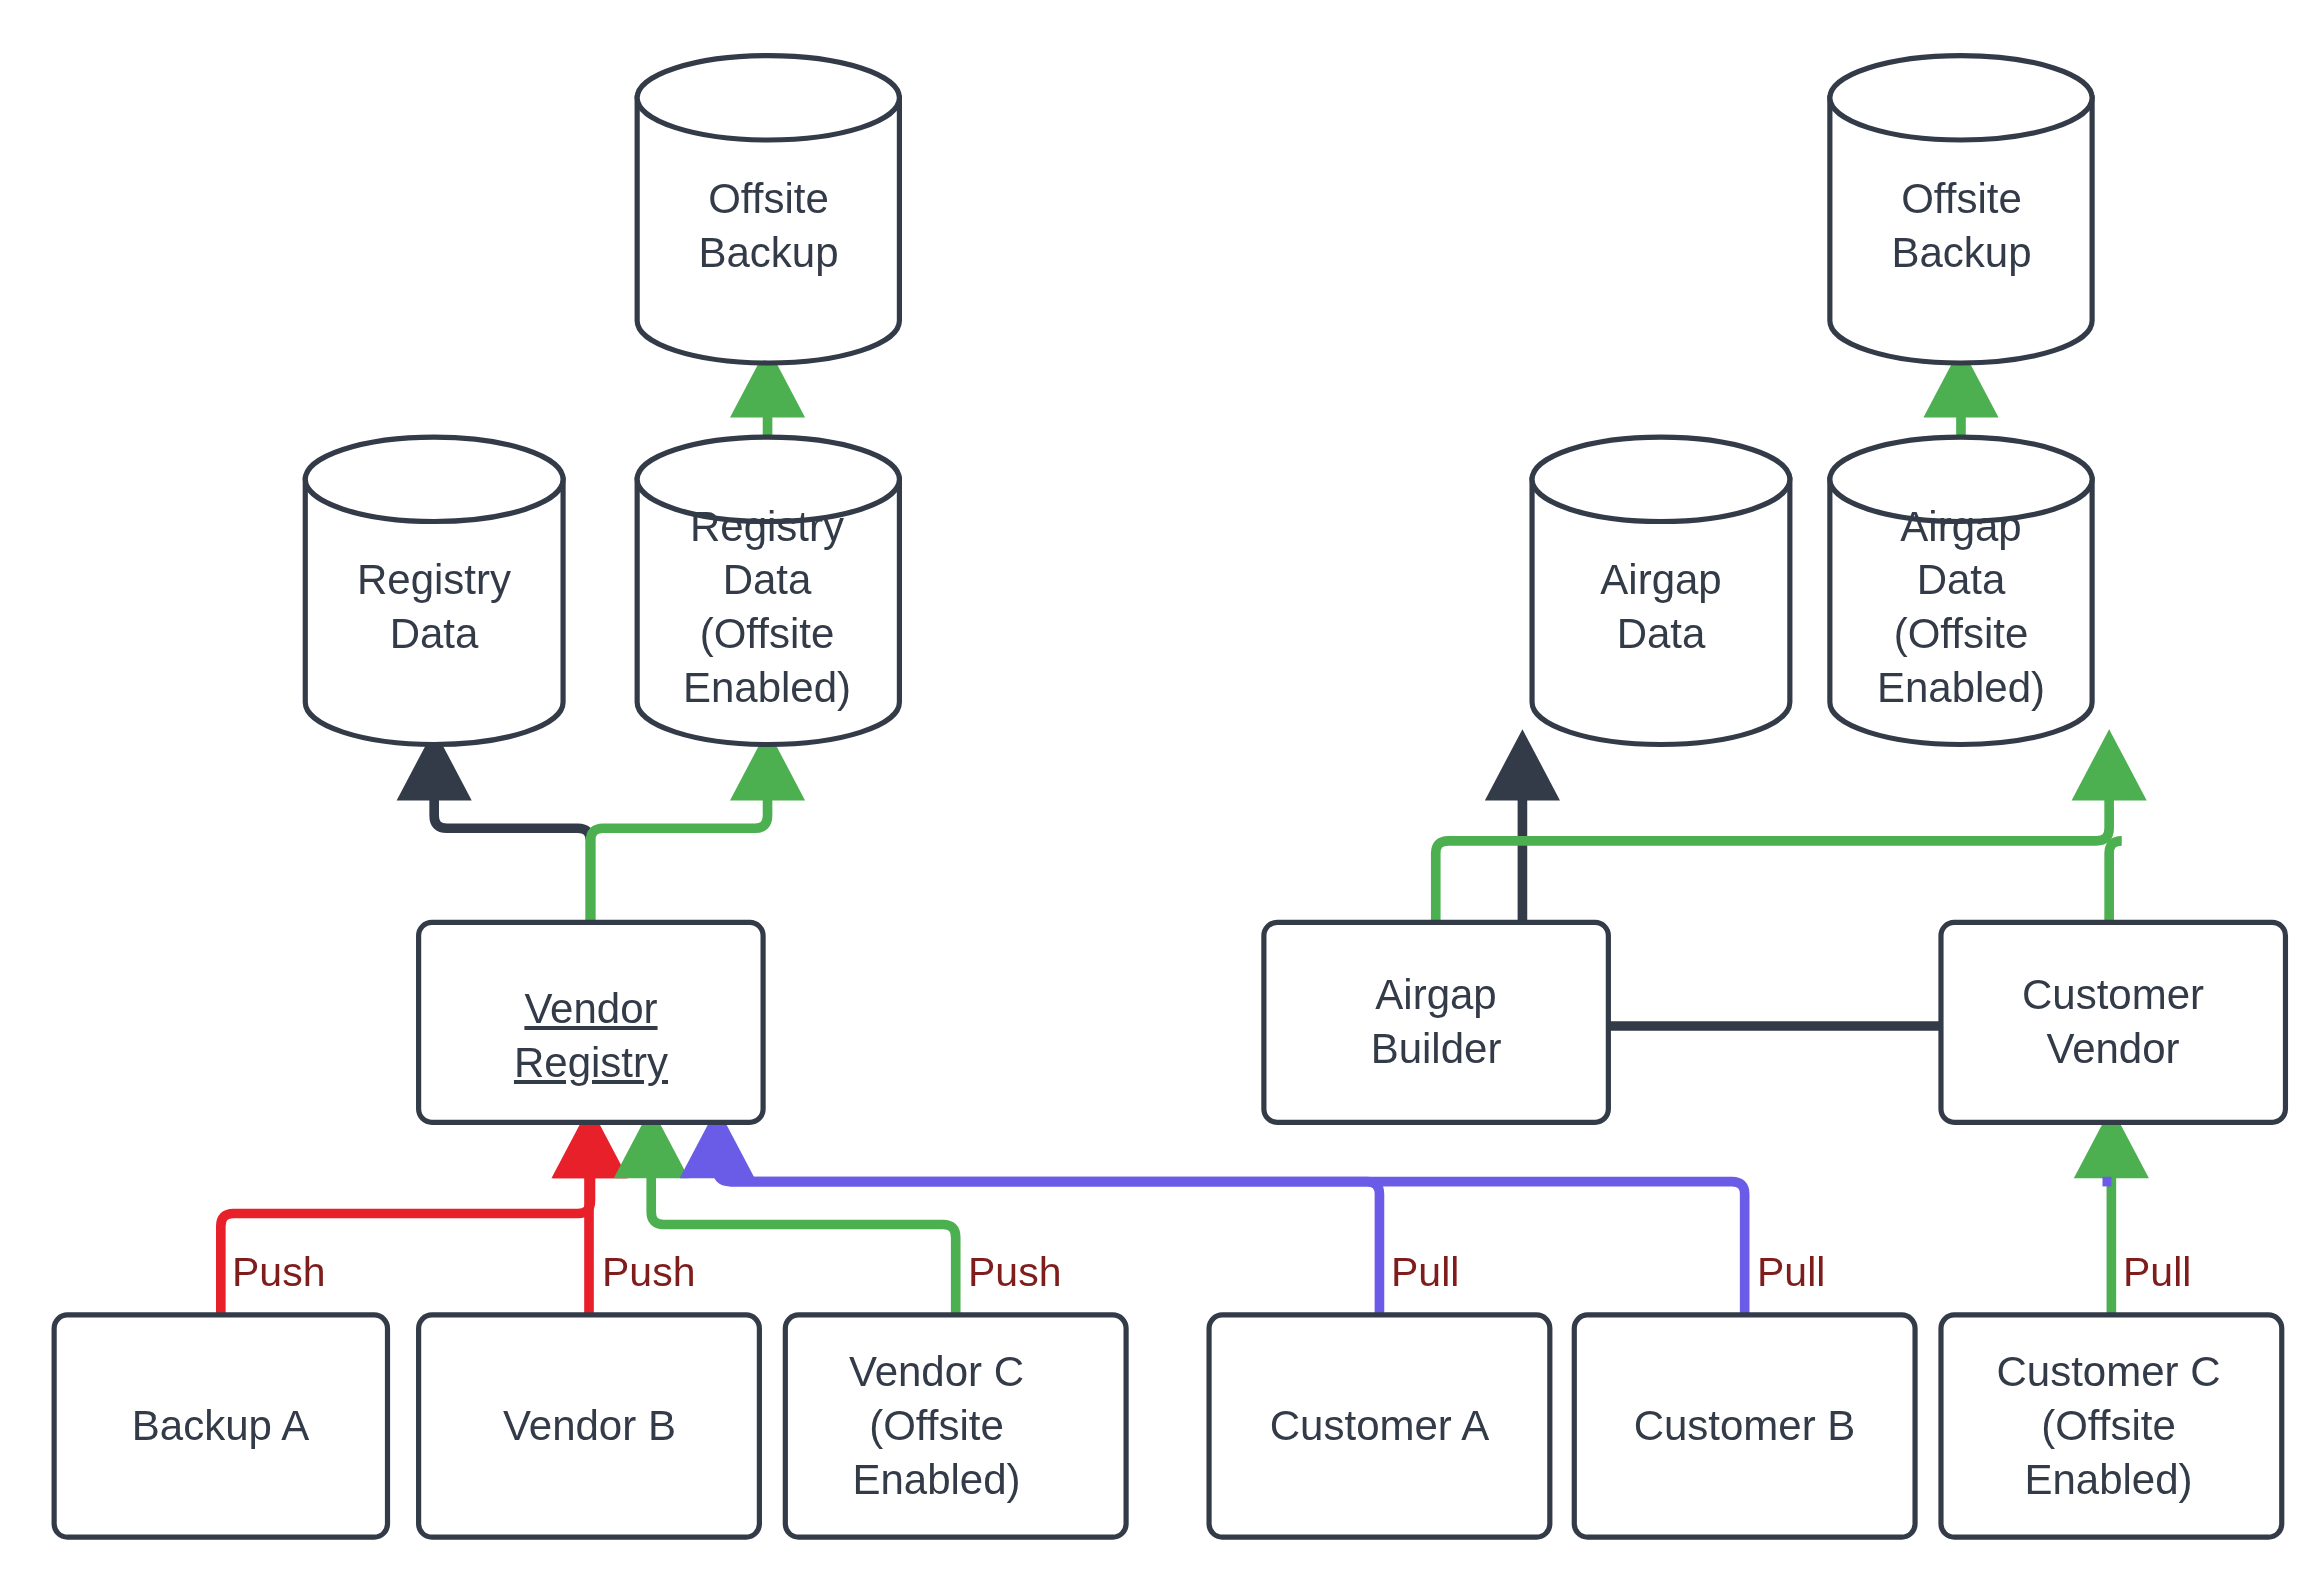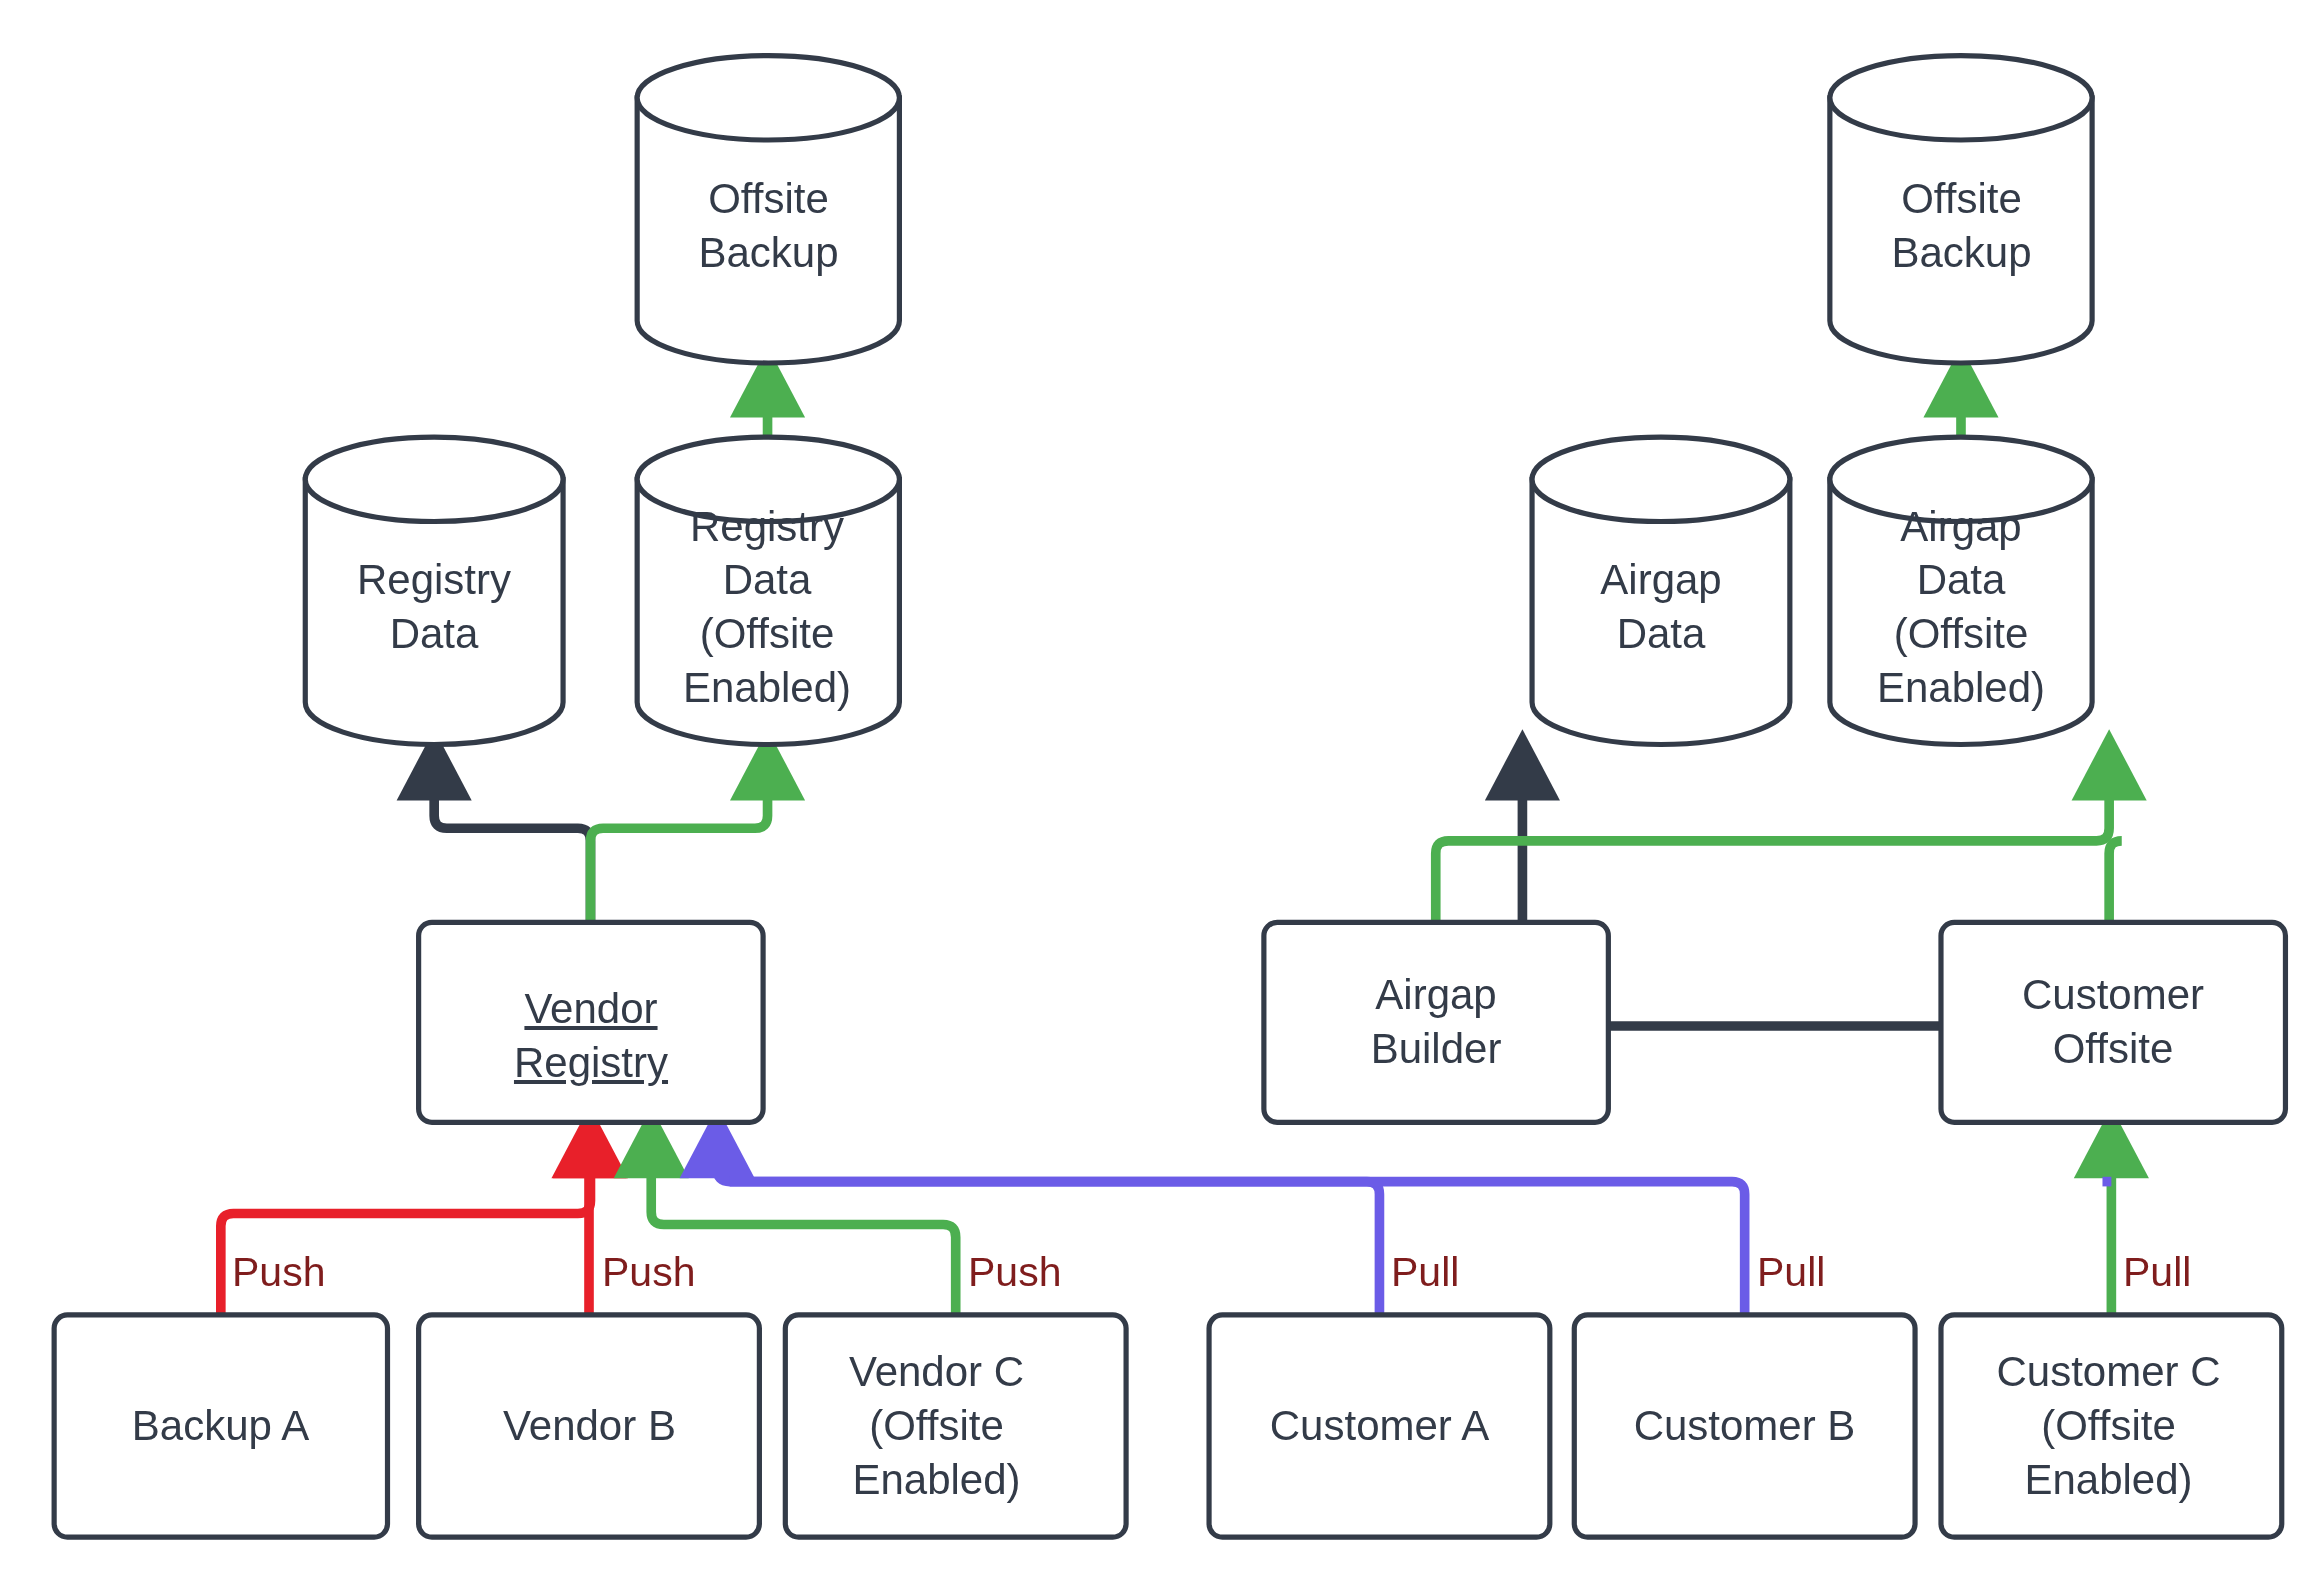--- a/index.html
+++ b/index.html
@@ -150,21 +150,21 @@
 (Offsite
 Enabled)</div>
 
   <div class="node-label" style="left:419px;top:936px;width:344px;height:200px;text-decoration:underline;">Vendor
 Registry</div>
 
   <div class="node-label" style="left:1264px;top:922px;width:344px;height:200px;">Airgap
 Builder</div>
 
   <div class="node-label" style="left:1941px;top:922px;width:344px;height:200px;">Customer
-Offsite</div>
+Vendor</div>
 
   <div class="node-label" style="left:54px;top:1315px;width:333px;height:222px;">Backup A</div>
 
   <div class="node-label" style="left:419px;top:1315px;width:341px;height:222px;">Vendor B</div>
 
   <div class="node-label" style="left:766px;top:1315px;width:341px;height:222px;">Vendor C
 (Offsite
 Enabled)</div>
 
   <div class="node-label" style="left:1209px;top:1315px;width:341px;height:222px;">Customer A</div>

